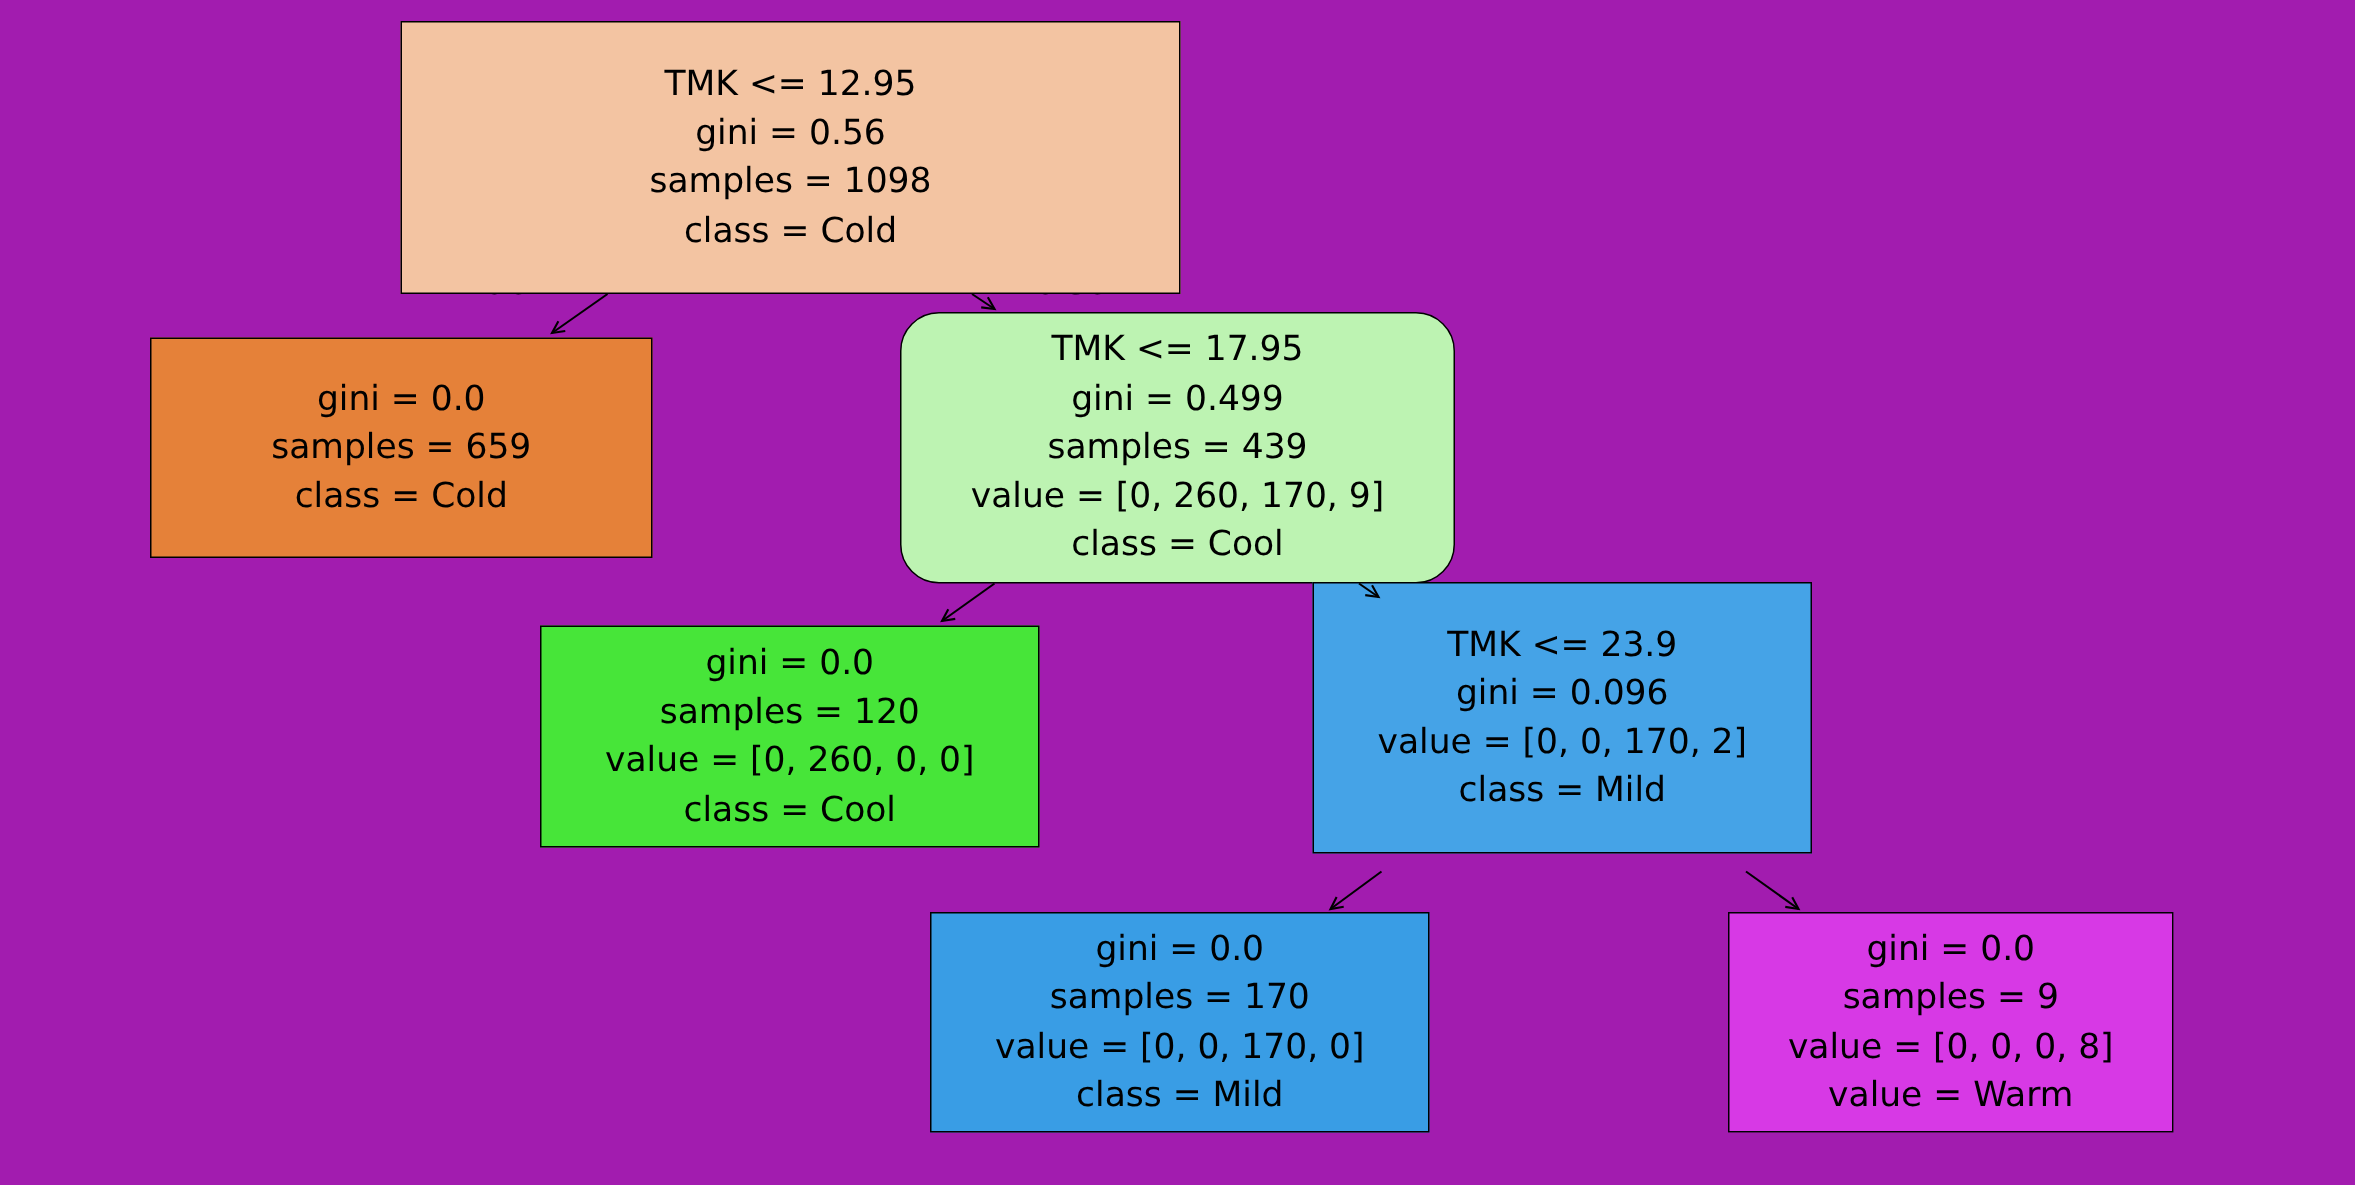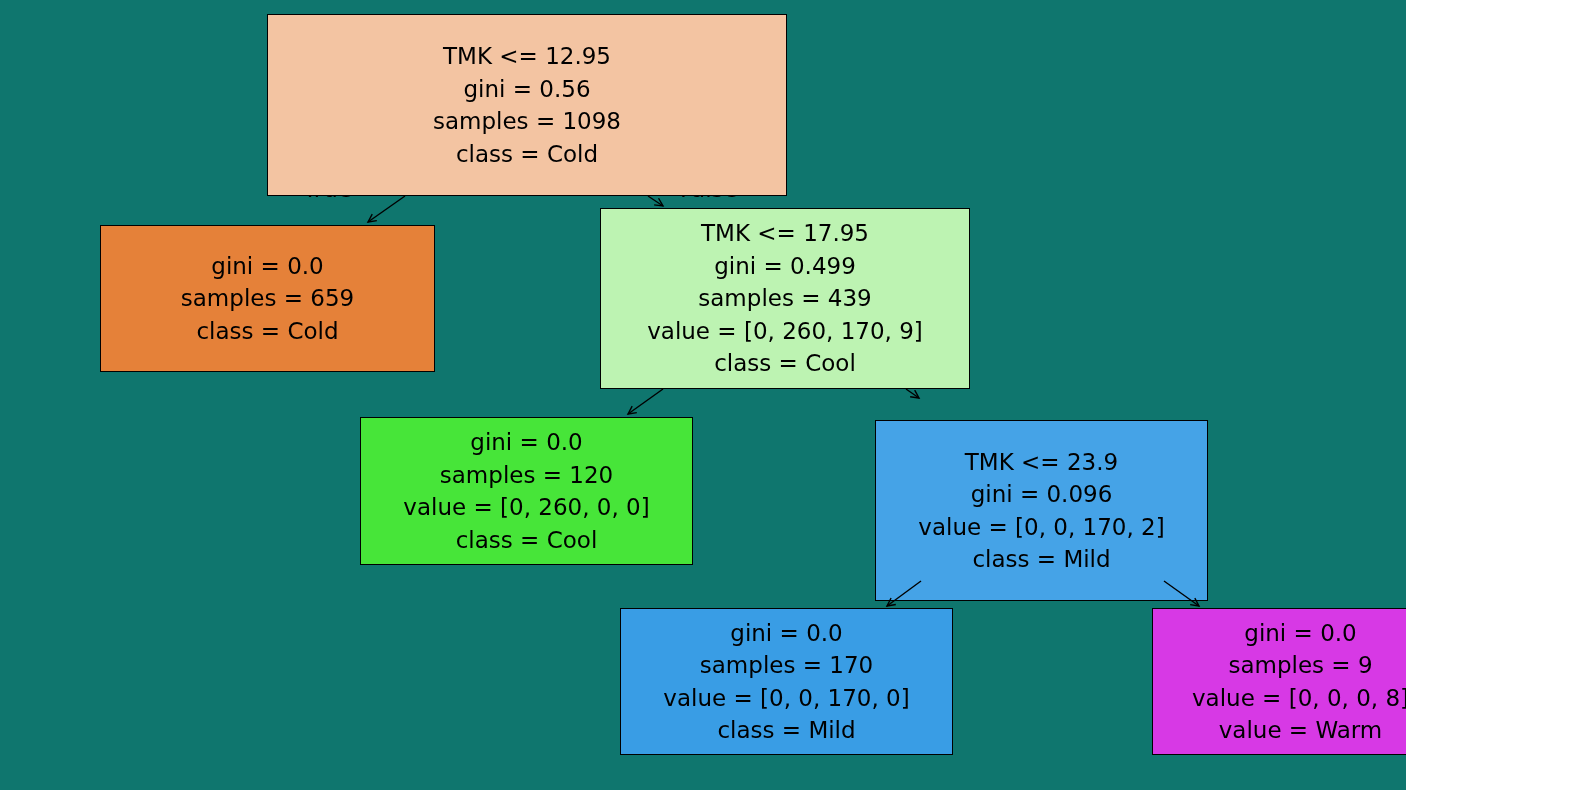--- a/index.html
+++ b/index.html
@@ -1,28 +1,28 @@
 <!DOCTYPE html>
 <html><head>
 <meta charset="utf-8">
 <style>
   html,body{margin:0;padding:0;background:#fff;}
-  #stage{position:relative;width:1406px;height:790px;background:#0f766e;overflow:hidden;
+  #stage{position:relative;width:1570px;height:790px;background:#a21caf;overflow:hidden;
          font-family:"DejaVu Sans", sans-serif;color:#000;}
   .node{position:absolute;display:flex;flex-direction:column;justify-content:center;
         align-items:center;text-align:center;font-size:23px;line-height:32.5px;
         border:1.5px solid #000;box-sizing:border-box;z-index:2;}
   .branch-label{position:absolute;font-size:23px;line-height:23px;z-index:1;}
   #edges{position:absolute;left:0;top:0;width:1570px;height:790px;z-index:3;pointer-events:none;}
   
   #node-root       {left:267px; top:14px;  width:520px; height:182px;}
   #node-cold-leaf  {left:100px; top:225px; width:335px; height:147px;}
   #node-cool-split {left:600px; top:208px; width:370px; height:181px;}
   #node-cool-leaf  {left:360px; top:417px; width:333px; height:148px;}
-  #node-mild-split {left:875px; top:420px; width:333px; height:181px;}
+  #node-mild-split {left:875px; top:388px; width:333px; height:181px;}
   #node-mild-leaf  {left:620px; top:608px; width:333px; height:147px;}
   #node-warm-leaf  {left:1152px;top:608px; width:297px; height:147px;}
   #label-true {left:303px; top:178px;}
   #label-false{left:680px; top:178px;}
 </style>
 </head>
 <body>
 
 <div id="stage">
 
@@ -35,21 +35,21 @@
     <div>samples = 1098</div>
     <div>class = Cold</div>
   </div>
 
   <div class="node" id="node-cold-leaf" style="background: rgb(229, 129, 57);">
     <div>gini = 0.0</div>
     <div>samples = 659</div>
     <div>class = Cold</div>
   </div>
 
-  <div class="node" id="node-cool-split" style="background: rgb(189, 243, 178);">
+  <div class="node" id="node-cool-split" style="background: rgb(189, 243, 178); border-radius: 26px;">
     <div>TMK &lt;= 17.95</div>
     <div>gini = 0.499</div>
     <div>samples = 439</div>
     <div>value = [0, 260, 170, 9]</div>
     <div>class = Cool</div>
   </div>
 
   <div class="node" id="node-cool-leaf" style="background: rgb(71, 229, 57);">
     <div>gini = 0.0</div>
     <div>samples = 120</div>

